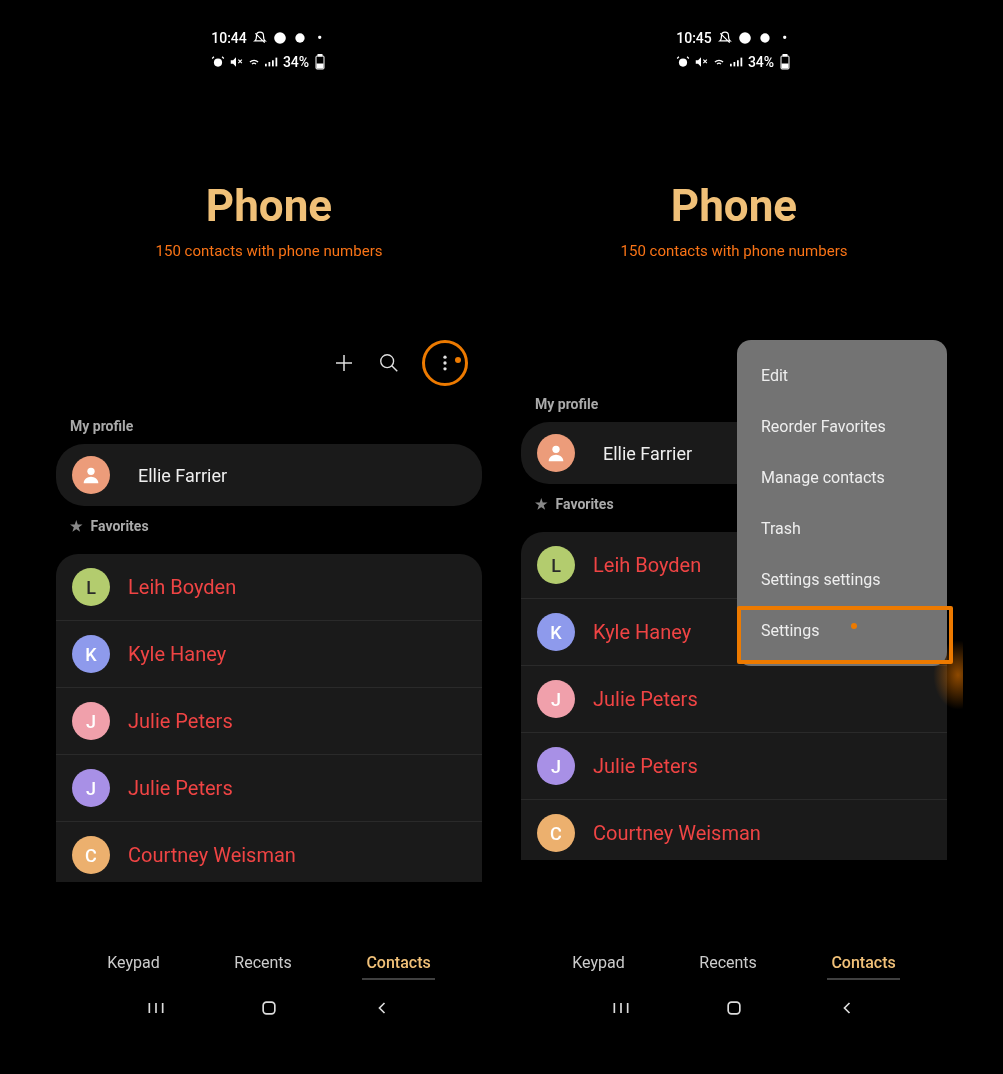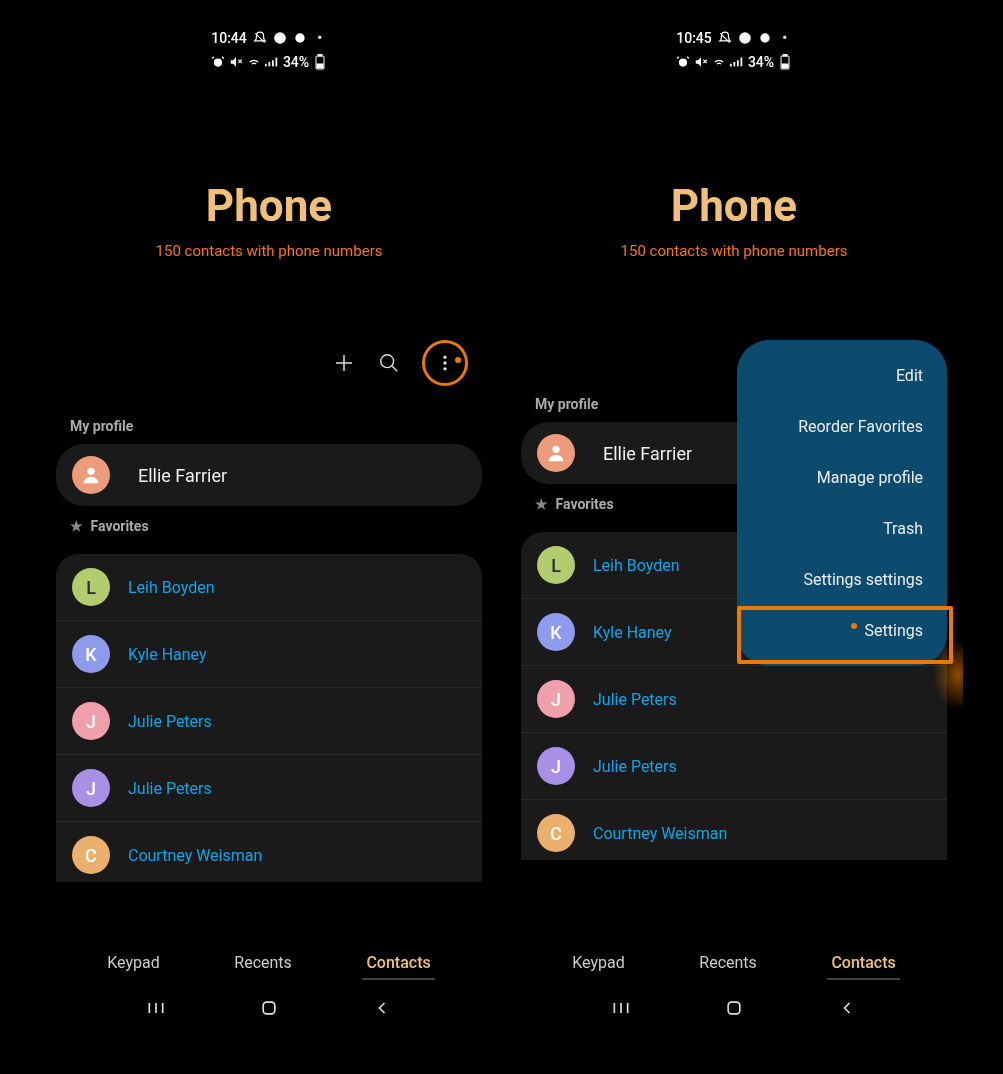--- a/index.html
+++ b/index.html
@@ -18,32 +18,32 @@
   .dots-wrap { position: relative; }
   .orange-dot { position: absolute; top: 4px; right: -6px; width: 6px; height: 6px; background: #ed7a00; border-radius: 50%; }
   .section-label { color: #aaa; font-size: 14px; padding: 12px 30px 10px; display: flex; align-items: center; gap: 8px; font-weight: bold; }
   .star-icon { color: #888; }
   .profile-card { margin: 0 16px; background: #1a1a1a; border-radius: 28px; padding: 12px 16px; display: flex; align-items: center; gap: 28px; }
   .avatar { width: 38px; height: 38px; border-radius: 50%; display: flex; align-items: center; justify-content: center; color: #fff; font-size: 18px; font-weight: 500; flex-shrink: 0; }
   .avatar-person { background: #ec9c7a; }
   .contact-list { margin: 10px 16px 0; background: #1a1a1a; border-radius: 22px 22px 0 0; overflow: hidden; }
   .contact-row { display: flex; align-items: center; gap: 18px; padding: 14px 16px; border-bottom: 1px solid #2a2a2a; }
   .contact-row:last-child { border-bottom: none; padding-bottom: 8px; }
-  .contact-name { color: #0ea5e9; font-size: 16px; }
+  .contact-name { color: #ef4444; font-size: 20px; }
   .av-green { background: #b3cc6e; color: #2a2a2a; }
   .av-blue { background: #8e9aec; }
   .av-pink { background: #f0a0ab; }
   .av-purple { background: #a890e6; }
   .av-orange { background: #ecb06e; }
   .bottom-nav { position: absolute; bottom: 50px; left: 0; right: 0; display: flex; justify-content: space-around; padding: 0 30px; }
   .nav-item { color: #ccc; font-size: 16px; padding: 8px 4px 6px; cursor: pointer; }
   .nav-item.active { color: #f0c078; border-bottom: 2px solid #404040; font-weight: 500; }
   .nav-bar { position: absolute; bottom: 0; left: 0; right: 0; height: 44px; display: flex; justify-content: space-around; align-items: center; padding: 0 60px; }
   .nav-btn { color: #ddd; cursor: pointer; }
-  .menu-popup { position: absolute; top: 310px; right: 16px; width: 210px; background: #0c4a6e; border-radius: 32px; padding: 10px 0; z-index: 10; text-align: right; }
+  .menu-popup { position: absolute; top: 310px; right: 16px; width: 210px; background: #737373; border-radius: 14px; padding: 10px 0; z-index: 10; }
   .menu-item { padding: 16px 24px; color: #eee; font-size: 16px; cursor: pointer; position: relative; }
   .menu-item .dot { position: absolute; top: 18px; right: 90px; width: 6px; height: 6px; background: #ed7a00; border-radius: 50%; }
   .settings-highlight { border: 4px solid #ed7a00; position: absolute; bottom: 2px; left: 0px; right: -6px; height: 58px; border-radius: 2px; }
   .orange-glow { position: absolute; top: 610px; right: -20px; width: 50px; height: 70px; background: radial-gradient(ellipse at center, rgba(237,122,0,0.6) 0%, transparent 70%); }
   .profile-name { color: #eee; font-size: 18px; }
   svg { display: block; }
 </style>
 </head>
 <body>
 
@@ -305,21 +305,21 @@
       <div class="avatar av-orange">C</div>
       <div class="contact-name">Courtney Weisman</div>
     </div>
   </div>
 
   <div class="orange-glow"></div>
 
   <div class="menu-popup">
     <div class="menu-item">Edit</div>
     <div class="menu-item">Reorder Favorites</div>
-    <div class="menu-item">Manage profile</div>
+    <div class="menu-item">Manage contacts</div>
     <div class="menu-item">Trash</div>
     <div class="menu-item">Settings settings</div>
     <div class="menu-item">
       <span>Settings</span>
       <span class="dot"></span>
     </div>
     <div class="settings-highlight"></div>
   </div>
 
   <div class="bottom-nav">

